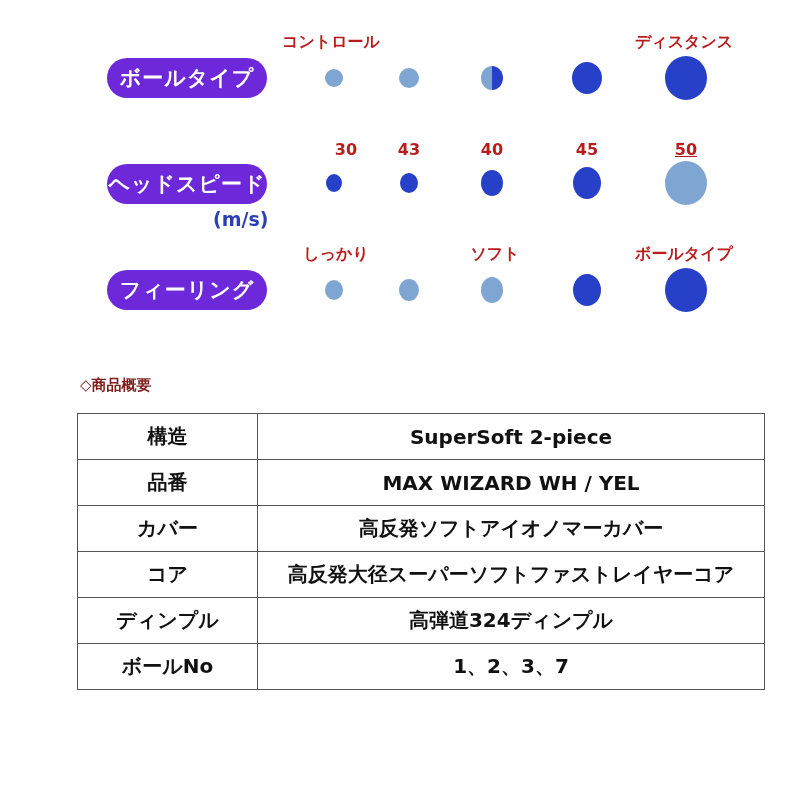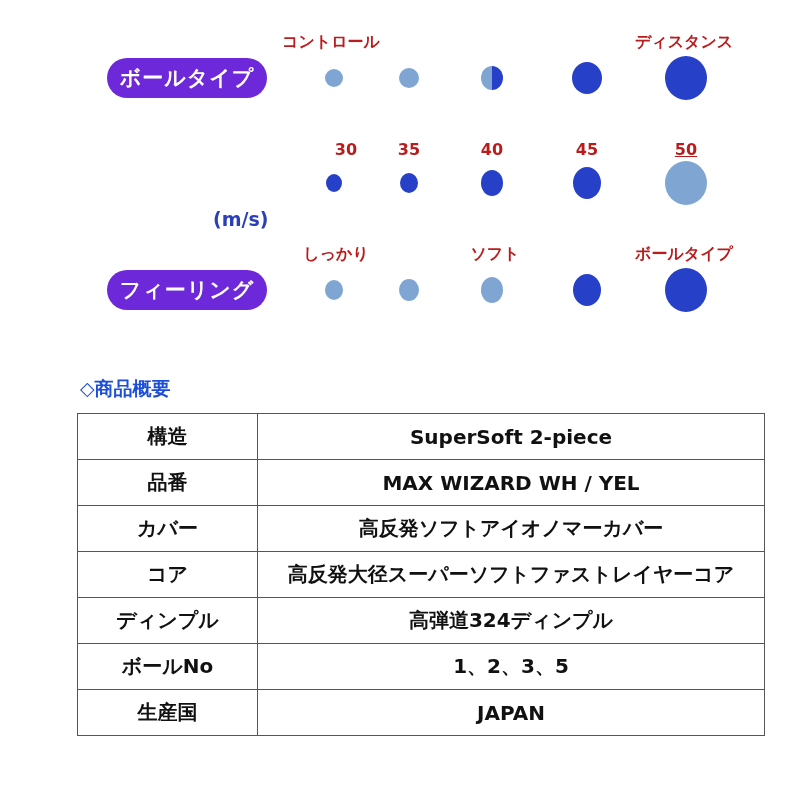--- a/index.html
+++ b/index.html
@@ -9,21 +9,21 @@
   .pill { position:absolute; left:107px; width:160px; height:40px; border-radius:20px;
           background:#6d28d9; color:#fff; font-weight:bold; font-size:21px;
           display:flex; align-items:center; justify-content:center; letter-spacing:1px; }
   .lbl { position:absolute; color:#b91c1c; font-weight:bold; font-size:16px; white-space:nowrap;
          transform:translateX(-50%); }
   .unit { position:absolute; color:#2a3fb8; font-weight:bold; font-size:19px; }
   .dot { position:absolute; border-radius:50%; transform:translate(-50%,-50%); }
   .dark { background:#2640c8; }
   .light { background:#7fa6d2; }
   .half { background:linear-gradient(to right, #7fa6d2 50%, #2640c8 50%); }
-  .section-title { position:absolute; left:80px; top:376px; font-size:19px; font-weight:bold; color:#1d4ed8; }
+  .section-title { position:absolute; left:80px; top:376px; font-size:15px; font-weight:bold; color:#7f1d1d; }
   table.spec { position:absolute; left:77px; top:413px; width:688px; border-collapse:collapse; }
   table.spec td { border:1.5px solid #555; height:45px; text-align:center; font-weight:bold;
                   font-size:20px; color:#111; padding:0; }
   table.spec td.k { width:179px; }
   table.spec tr.head td { background:#e6eef7; }
 </style>
 </head>
 <body>
 
 <div class="chart">
@@ -31,24 +31,25 @@
   <span class="lbl" style="left:331px; top:32px;">コントロール</span>
   <span class="lbl" style="left:684px; top:32px;">ディスタンス</span>
   <div class="pill" style="top:58px;">ボールタイプ</div>
   <div class="dot light" style="left:334px; top:78px; width:18px; height:18px;"></div>
   <div class="dot light" style="left:409px; top:78px; width:20px; height:20px;"></div>
   <div class="dot half" style="left:492px; top:78px; width:22px; height:24px;"></div>
   <div class="dot dark" style="left:587px; top:78px; width:30px; height:32px;"></div>
   <div class="dot dark" style="left:686px; top:78px; width:42px; height:44px;"></div>
 
   <span class="lbl" style="left:346px; top:140px;">30</span>
-  <span class="lbl" style="left:409px; top:140px;">35</span>
+  <span class="lbl" style="left:409px; top:140px;">43</span>
   <span class="lbl" style="left:492px; top:140px;">40</span>
   <span class="lbl" style="left:587px; top:140px;">45</span>
   <span class="lbl" style="left:686px; top:140px;text-decoration:underline;">50</span>
+  <div class="pill" style="top:164px;">ヘッドスピード</div>
   <span class="unit" style="left:213px; top:208px;">(m/s)</span>
   <div class="dot dark" style="left:334px; top:183px; width:16px; height:18px;"></div>
   <div class="dot dark" style="left:409px; top:183px; width:18px; height:20px;"></div>
   <div class="dot dark" style="left:492px; top:183px; width:22px; height:26px;"></div>
   <div class="dot dark" style="left:587px; top:183px; width:28px; height:32px;"></div>
   <div class="dot light" style="left:686px; top:183px; width:42px; height:44px;"></div>
 
   <span class="lbl" style="left:336px; top:244px;">しっかり</span>
   <span class="lbl" style="left:495px; top:244px;text-align:center;">ソフト</span>
   <span class="lbl" style="left:684px; top:244px;">ボールタイプ</span>
@@ -79,20 +80,16 @@
   <tr>
     <td class="k">コア</td>
     <td>高反発大径スーパーソフトファストレイヤーコア</td>
   </tr>
   <tr>
     <td class="k">ディンプル</td>
     <td>高弾道324ディンプル</td>
   </tr>
   <tr>
     <td class="k">ボールNo</td>
-    <td>1、2、3、5</td>
-  </tr>
-  <tr>
-    <td class="k">生産国</td>
-    <td>JAPAN</td>
+    <td>1、2、3、7</td>
   </tr>
 </tbody>
   </table>
 
 </body></html>

